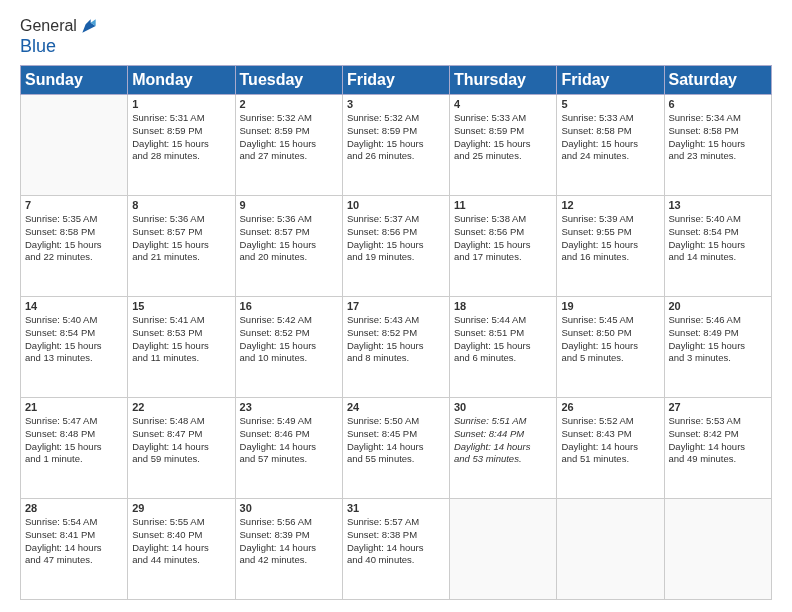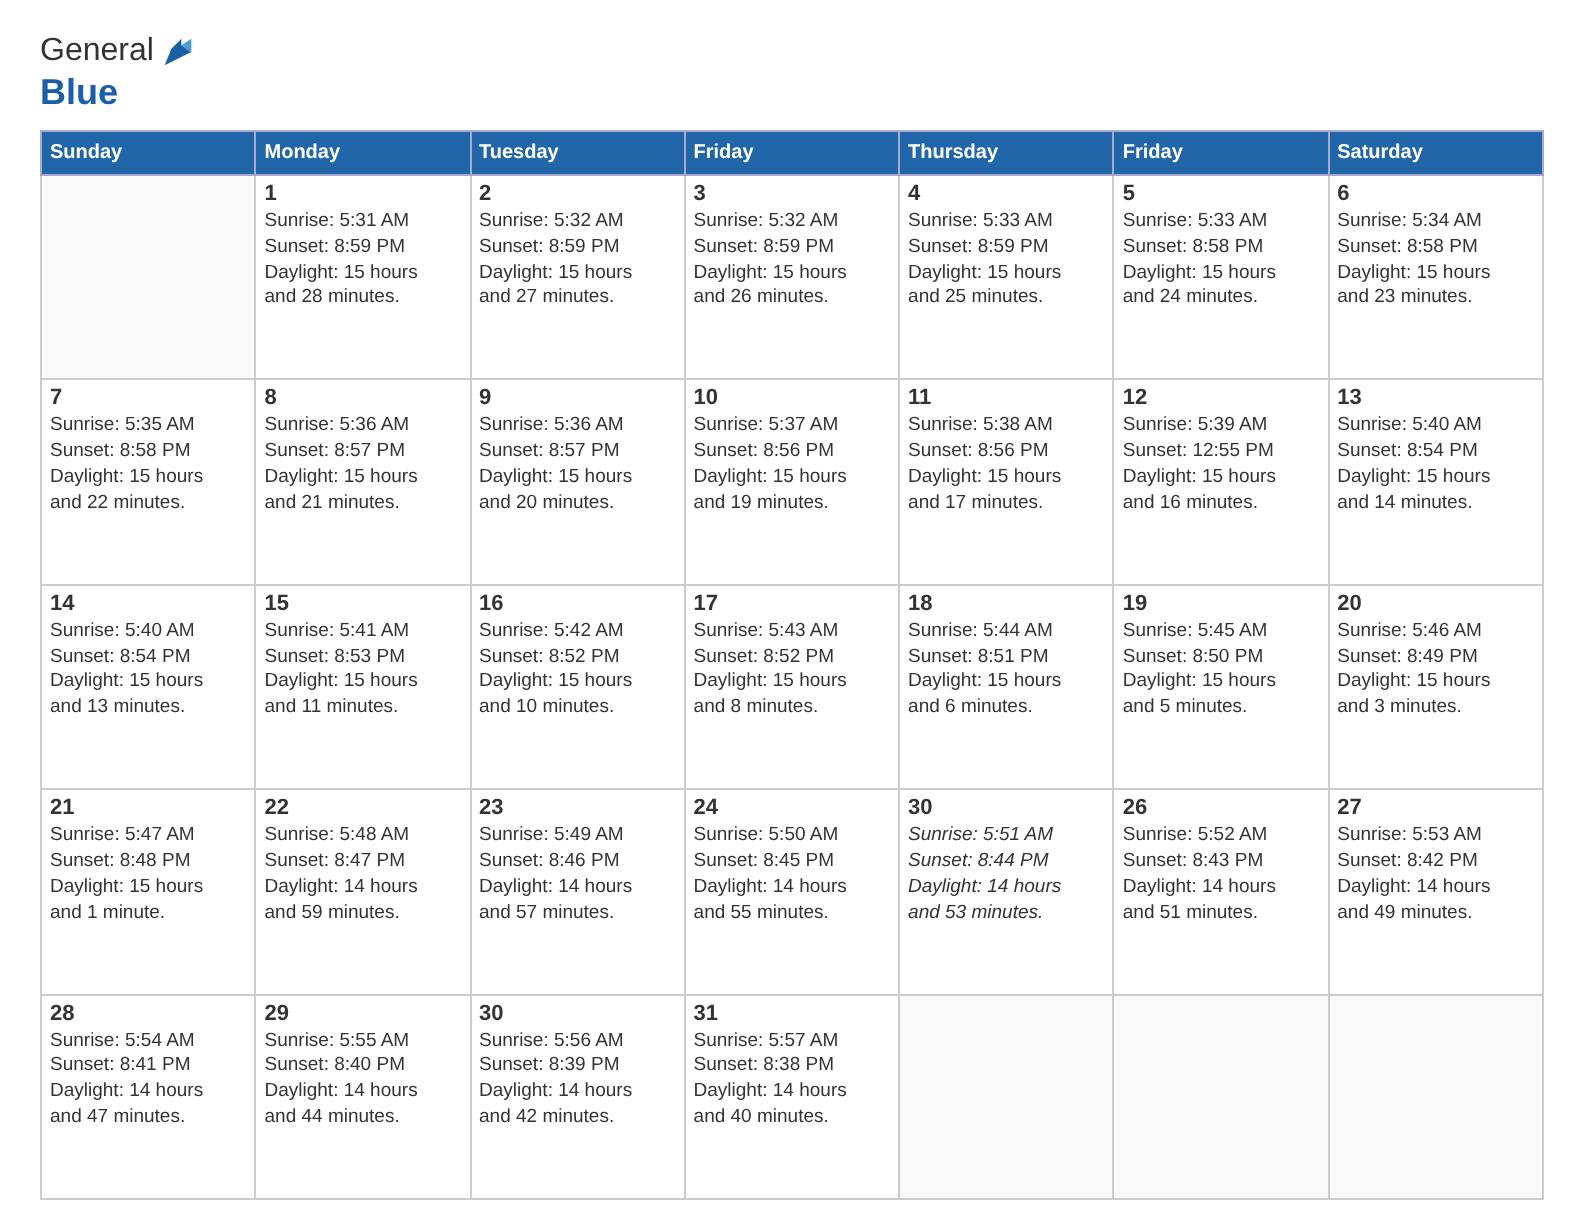--- a/index.html
+++ b/index.html
@@ -49,21 +49,21 @@
       margin-top: 2px;
     }
     .calendar {
       width: 100%;
       border-collapse: collapse;
       flex: 1;
     }
     .calendar th {
       background-color: #2266aa;
       color: #fff;
-      font-size: 10px;
+      font-size: 16px;
       font-weight: bold;
       padding: 5px 4px;
       border: 1px solid #aac;
       text-align: left;
     }
     .calendar td {
       border: 1px solid #ccc;
       vertical-align: top;
       padding: 3px 4px;
       width: 108px;
@@ -93,21 +93,21 @@
   <div class="header">
     <div class="logo">
       <div>
         <div style="display:flex;align-items:center;">
           <span class="logo-general">General</span>
           <svg class="logo-icon" viewBox="0 0 24 24">
             <polygon points="4,20 20,12 14,8 14,4 8,10 4,20" fill="#1a5fa8"></polygon>
             <polygon points="14,8 20,12 20,4" fill="#4aa0d5"></polygon>
           </svg>
         </div>
-        <div class="logo-blue" style="font-size:18px;font-weight:bold;color:#1a5fa8;">Blue</div>
+        <div class="logo-blue" style="font-size:18px;font-weight:normal;color:#1a5fa8;">Blue</div>
       </div>
     </div>
   </div>
 
   <table class="calendar">
     <thead>
       <tr>
         <th>Sunday</th>
         <th>Monday</th>
         <th>Tuesday</th>
@@ -195,21 +195,21 @@
           <td>
             <span class="day-number">11</span>
             <div class="day-info" style="white-space: pre-line;">Sunrise: 5:38 AM
 Sunset: 8:56 PM
 Daylight: 15 hours
 and 17 minutes.</div>
           </td>
           <td>
             <span class="day-number">12</span>
             <div class="day-info" style="white-space: pre-line;">Sunrise: 5:39 AM
-Sunset: 12:55 PM
+Sunset: 9:55 PM
 Daylight: 15 hours
 and 16 minutes.</div>
           </td>
           <td>
             <span class="day-number">13</span>
             <div class="day-info" style="white-space: pre-line;">Sunrise: 5:40 AM
 Sunset: 8:54 PM
 Daylight: 15 hours
 and 14 minutes.</div>
           </td>

